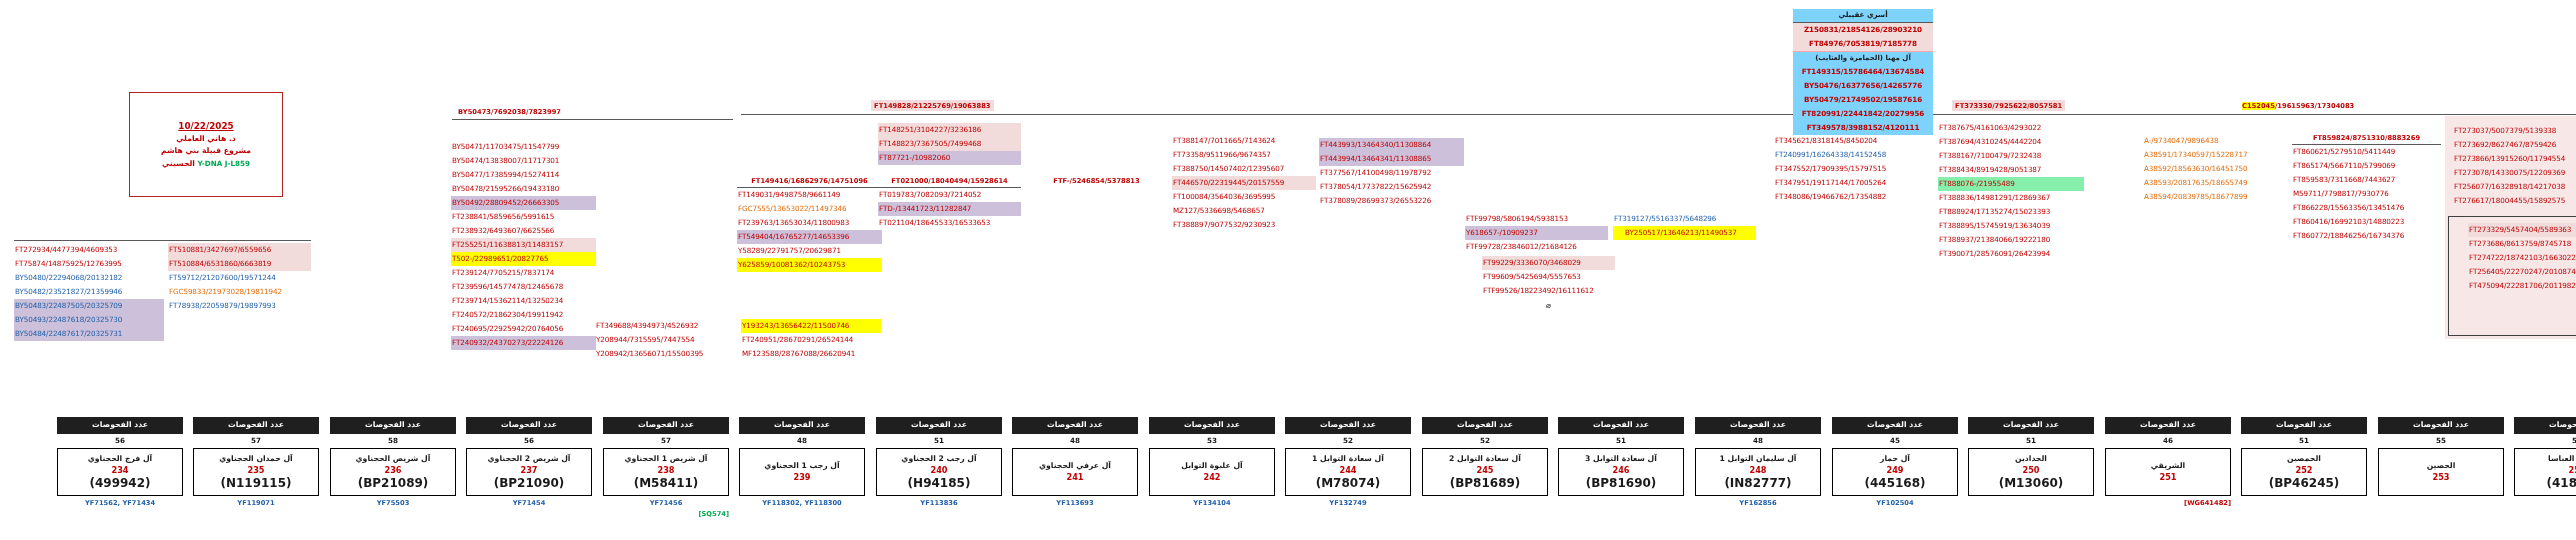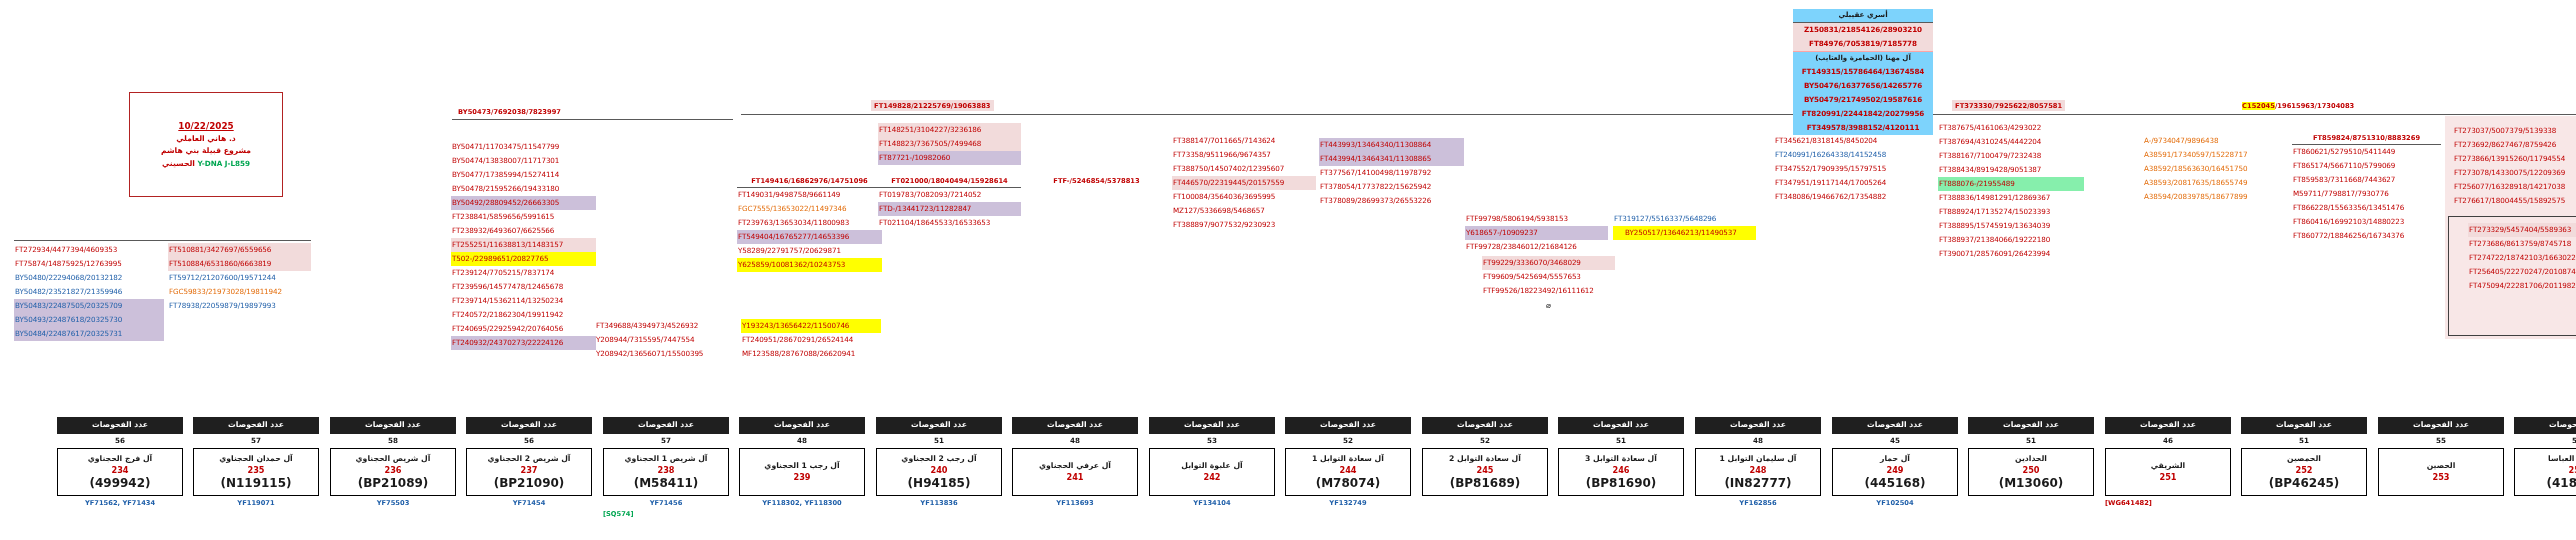--- a/index.html
+++ b/index.html
@@ -36,21 +36,21 @@
   .col-header{height:16.5px;line-height:16.5px;background:#1F1F1F;color:#fff;
               font-size:7.7px;font-weight:bold;text-align:center;direction:rtl;}
   .col-tests{height:14.4px;line-height:14.4px;text-align:center;font-size:7.2px;
              font-weight:bold;color:#1a1a1a;}
   .name-box{border:1px solid #000;min-height:43px;display:flex;flex-direction:column;
             justify-content:center;align-items:center;gap:1px;padding:1.5px 1px;background:#fff;}
   .clan-name{font-size:7.7px;font-weight:bold;color:#1a1a1a;direction:rtl;text-align:center;line-height:9.8px;}
   .clan-count{font-size:8.2px;font-weight:bold;color:#C00000;}
   .kit-code{font-size:12px;color:#1a1a1a;font-weight:bold;}
   .yf-ids{margin-top:3.1px;text-align:center;font-size:6.7px;color:#1F5FA9;font-weight:bold;}
-  .note{margin-top:3.1px;text-align:left;font-size:6.7px;font-weight:bold;}
+  .note{margin-top:3.1px;text-align:right;font-size:6.7px;font-weight:bold;}
   .box-outline{position:absolute;border:1px solid #404040;}
 </style>
 </head>
 <body>
 
 <div id="canvas">
 
   <div id="backdrop-layer">
       <div class="backdrop" style="left: 2445px; top: 116px; width: 218px; height: 223px; background: rgb(248, 231, 231);"></div>
       <div class="box-outline" style="left: 2448px; top: 216px; width: 212px; height: 118px;"></div>

